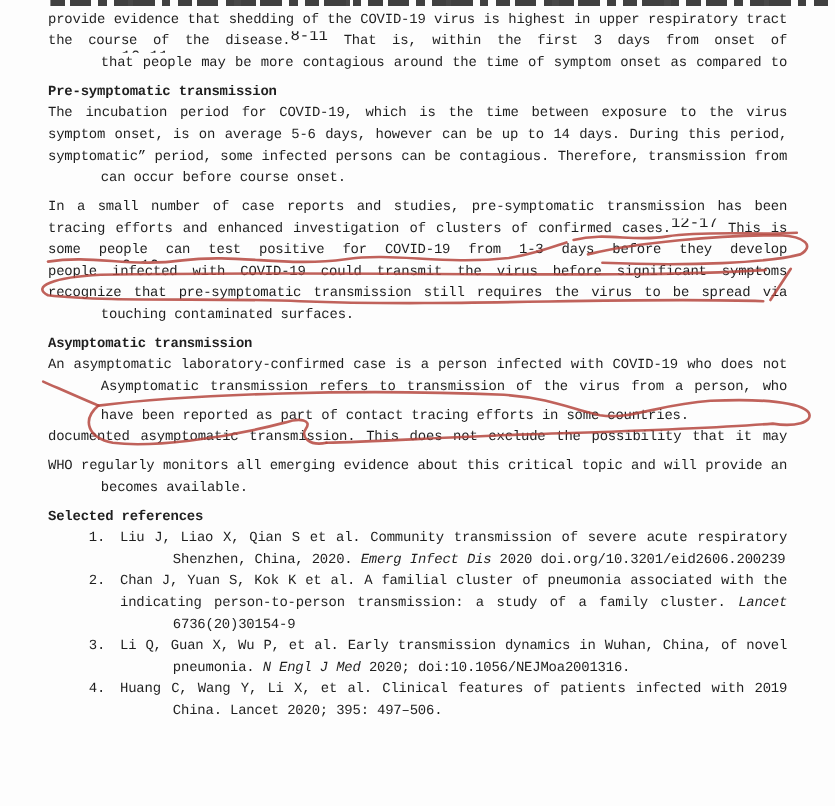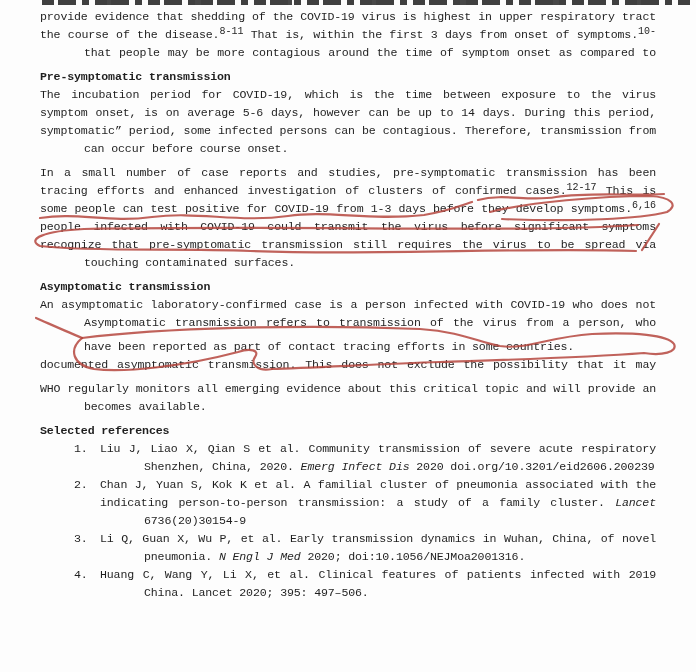--- a/index.html
+++ b/index.html
@@ -34,21 +34,21 @@
   .para { margin: 0 0 6px 0; }
   .hd { font-weight: 700; height: 18px; line-height: 18px; }
   .tline {
     height: 18px; line-height: 18px;
     text-align: justify;
     text-align-last: justify;
     overflow: hidden;
     white-space: normal;
   }
   .tline-last { text-align-last: left; margin-left: 44px; }
-  sup { font-size: 10px; line-height: 0; vertical-align: 4px; letter-spacing: 0; }
+  sup { font-size: 13px; line-height: 0; vertical-align: 4px; letter-spacing: 0; }
   .it { font-style: italic; }
   .refs { margin: 0; }
   .ref { position: relative; padding-left: 60px; }
   .ref-num { position: absolute; left: 34px; top: 0; height: 18px; line-height: 18px; }
   .ink {
     position: absolute; left: 0; top: 0;
     pointer-events: none;
   }
   .ink path {
     fill: none;

